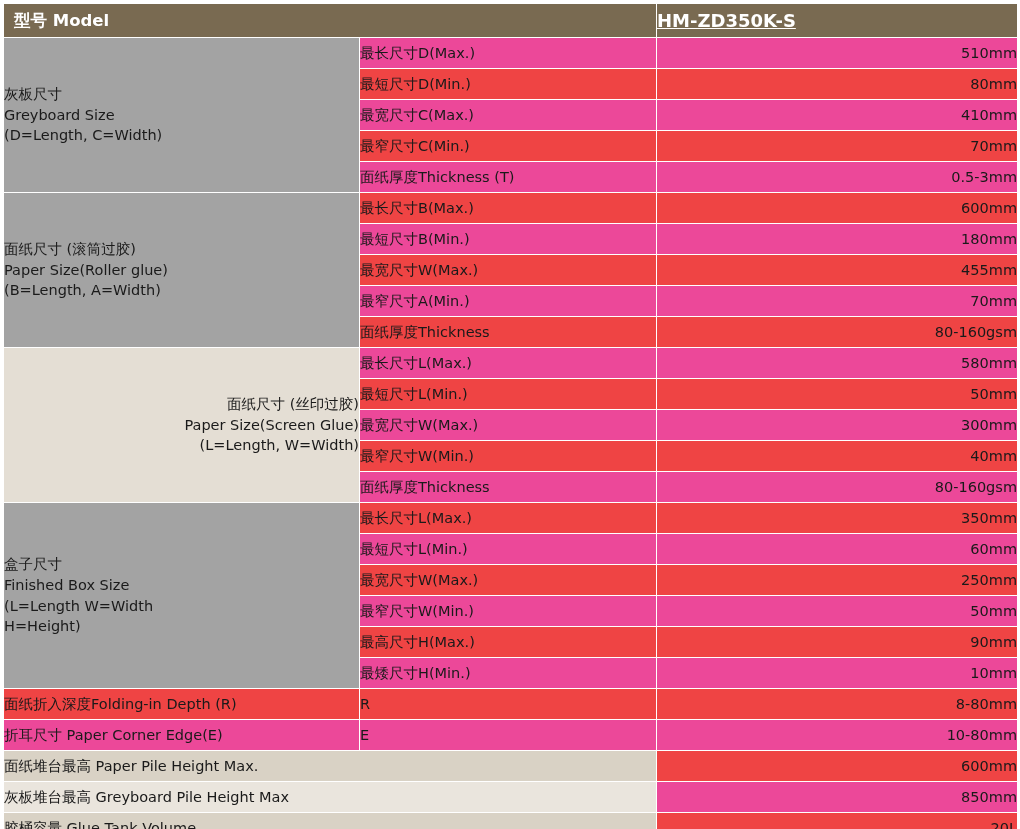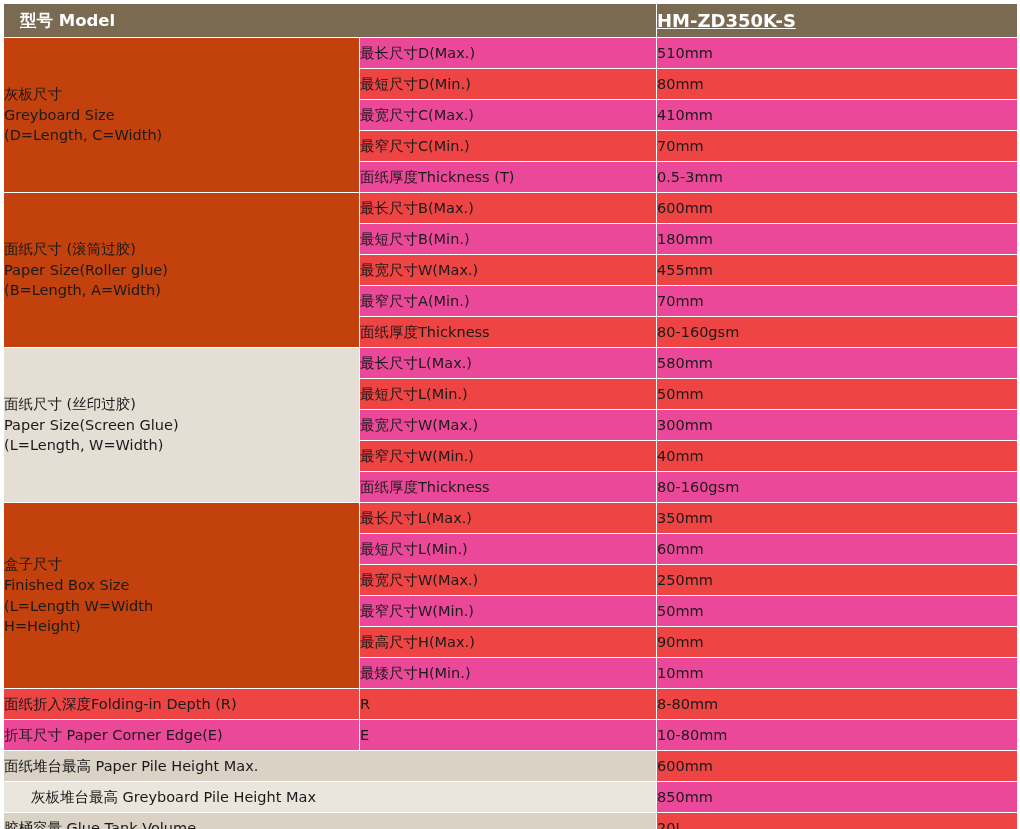--- a/index.html
+++ b/index.html
@@ -29,63 +29,63 @@
   .col-c { width: 361px; }
 
   .hdr {
     background: #796a51;
     color: #ffffff;
     height: 34px;
     font-size: 16.5px;
     font-weight: bold;
   }
   .hdr .cell-pad {
-    padding: 0 16px;
+    padding: 0 10px;
   }
   .hdr-model {
     text-align: left;
     font-size: 18px;
     font-weight: bold;
     text-decoration: underline;
   }
 
   .cell-pad { padding: 0 10px; }
 
   .lbl {
-    background: #c2410c;
+    background: #a3a3a3;
     color: #1a1a1a;
     font-size: 14.5px;
     line-height: 1.42;
     padding: 8px 10px;
   }
-  .lbl.light { background: #e4ded4; }
+  .lbl.light { background: #e4ded4; text-align: right; }
 
   .sub {
     font-size: 14.5px;
     color: #1a1a1a;
     height: 30px;
     padding: 0 10px;
   }
   .val {
     font-size: 14.5px;
     color: #1a1a1a;
     height: 30px;
-    text-align: left;
+    text-align: right;
   }
   .row-dark .sub, .row-dark .val { background: #ef4444; }
   .row-light .sub, .row-light .val { background: #ec4899; }
 
   .full {
     font-size: 14.5px;
     color: #1a1a1a;
     height: 30px;
     padding: 0 10px;
   }
   .row-dark .full { background: #d9d2c5; margin-top: 10px; }
-  .row-light .full { background: #eae5dd; padding-left: 27px; }
+  .row-light .full { background: #eae5dd; }
 
   .nowrap-pre { white-space: pre-line; }
 </style>
 </head>
 <body>
 
 <table class="spec">
   <colgroup>
     <col class="col-a">
       <col class="col-b">

